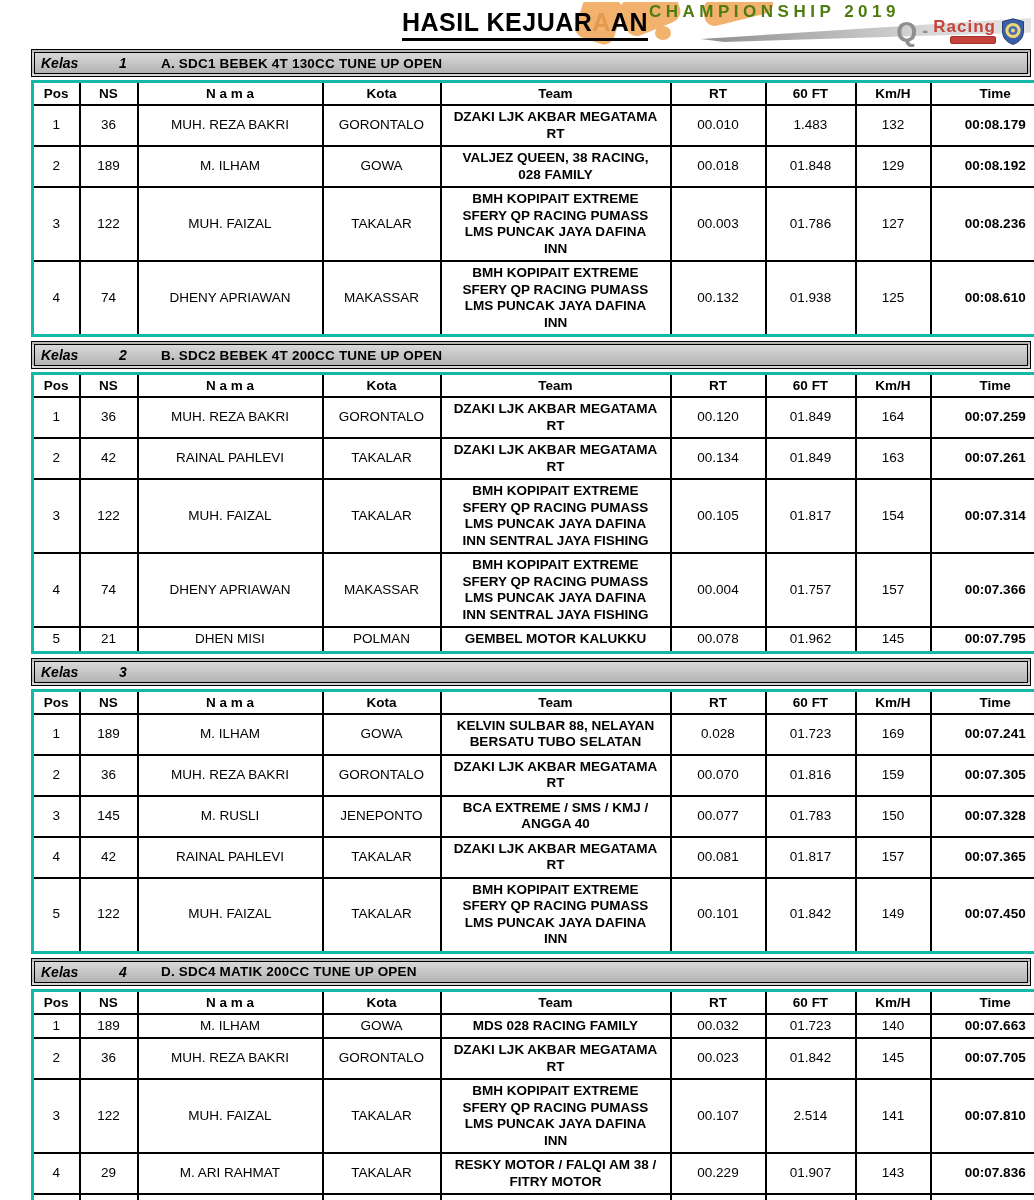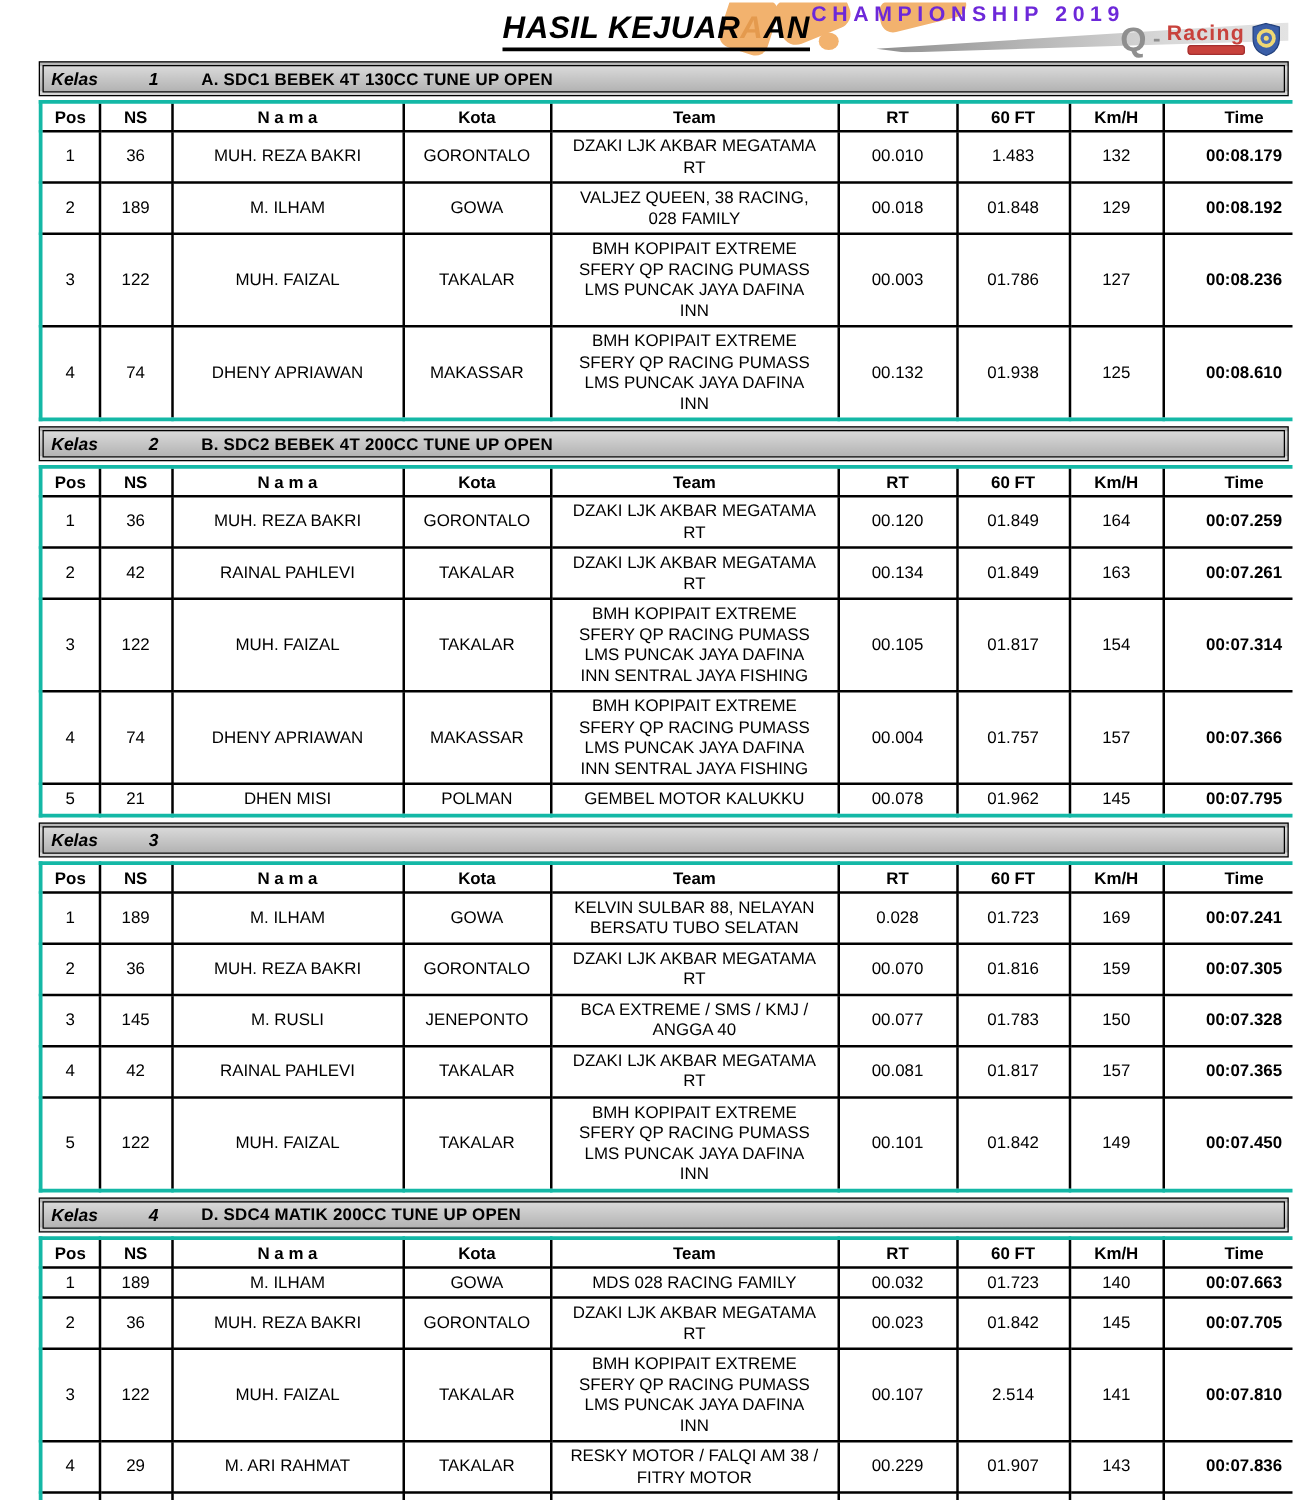--- a/index.html
+++ b/index.html
@@ -10,24 +10,24 @@
   .doc-header{position:relative;height:46px;overflow:hidden;}
   .art{position:absolute;background:#F2B26E;z-index:0;}
   .art.blob1{left:576px;top:-6px;width:40px;height:46px;border-radius:10px;transform:rotate(18deg);}
   .art.blob2{left:618px;top:-10px;width:58px;height:38px;border-radius:12px;transform:rotate(-22deg);}
   .art.blob3{left:652px;top:24px;width:16px;height:14px;border-radius:50%;}
   .art.blob4{left:700px;top:-8px;width:70px;height:26px;border-radius:10px;transform:rotate(-14deg);}
   .swoosh{position:absolute;left:698px;top:15px;width:330px;height:25px;z-index:1;
           background:linear-gradient(90deg,#8f8f8f,#d8d8d8 70%,#e3e3e3);
           clip-path:polygon(0 88%,100% 4%,100% 62%,7% 100%);}
   .championship{position:absolute;left:646px;top:0;z-index:2;font-weight:bold;
-          font-size:17px;letter-spacing:4.5px;color:#6d28d9;white-space:nowrap;}
+          font-size:17px;letter-spacing:4.5px;color:#4d7c0f;white-space:nowrap;}
   h1.page-title{position:absolute;left:399px;top:6px;margin:0;z-index:2;
           font-size:25px;font-weight:bold;letter-spacing:.5px;
-          border-bottom:3px solid #000;padding-bottom:1px;white-space:nowrap;font-style:italic;}
+          border-bottom:3px solid #000;padding-bottom:1px;white-space:nowrap;}
   h1.page-title .accent{color:#E49A4E;}
   .qracing{position:absolute;right:6px;top:16px;z-index:3;display:flex;align-items:center;gap:5px;}
   .qracing .q{font-size:27px;font-weight:bold;color:#8f8f8f;line-height:24px;}
   .qracing .dash{font-size:18px;font-weight:bold;color:#8f8f8f;}
   .racing-stack{display:flex;flex-direction:column;align-items:flex-end;}
   .racing-stack .racing{font-size:17px;font-weight:bold;color:#C8423C;letter-spacing:1px;line-height:16px;}
   .product-badge{width:46px;height:8px;background:#C8423C;border-radius:3px;margin-top:1px;
           box-shadow:inset 0 0 0 1px #a33030;}
   .shield-badge{width:24px;height:27px;}
 
@@ -40,21 +40,21 @@
   .kelas-number{font-weight:bold;font-style:italic;width:48px;text-align:center;}
   .kelas-title{font-weight:bold;margin-left:14px;font-size:13.5px;letter-spacing:.2px;}
 
   table.results{border-collapse:collapse;table-layout:fixed;width:1028px;margin-top:3px;
           border:3px solid #14b8a6;}
   table.results th{border:2px solid #000;font-size:13.5px;font-weight:bold;
           padding:3px 2px;text-align:center;}
   table.results td{border:2px solid #000;font-size:13.5px;line-height:16.5px;
           padding:3px 4px;text-align:center;vertical-align:middle;}
   td.cell-nama,td.cell-kota,td.cell-team{text-align:left;}
-  td.cell-team{white-space:pre-line;}
+  td.cell-team{white-space:pre-line;font-weight:bold;}
   td.cell-time{font-weight:bold;}
 </style>
 </head>
 <body>
 
 <div class="page">
 
   <header class="doc-header">
     <div class="art blob1"></div>
     <div class="art blob2"></div>

